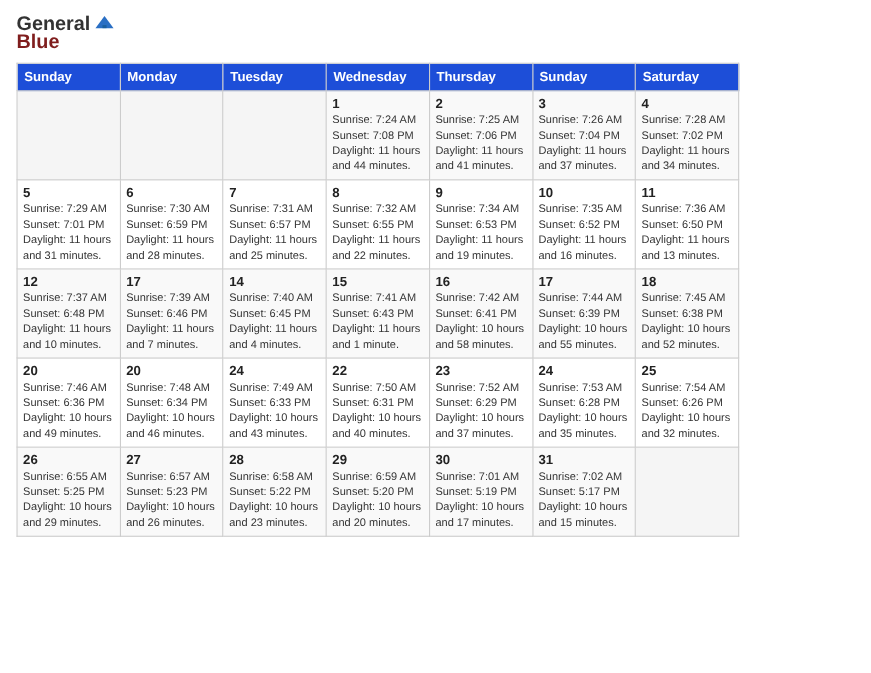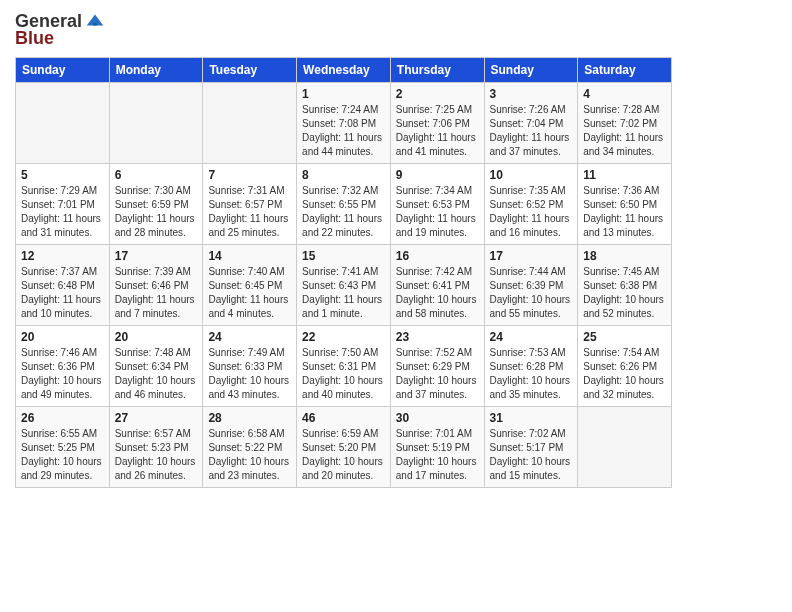--- a/index.html
+++ b/index.html
@@ -241,21 +241,21 @@
           </td>
           <td>
             <span class="day-number">27</span>
             <div class="day-info">Sunrise: 6:57 AM<br>Sunset: 5:23 PM<br>Daylight: 10 hours and 26 minutes.</div>
           </td>
           <td>
             <span class="day-number">28</span>
             <div class="day-info">Sunrise: 6:58 AM<br>Sunset: 5:22 PM<br>Daylight: 10 hours and 23 minutes.</div>
           </td>
           <td>
-            <span class="day-number">46</span>
+            <span class="day-number">29</span>
             <div class="day-info">Sunrise: 6:59 AM<br>Sunset: 5:20 PM<br>Daylight: 10 hours and 20 minutes.</div>
           </td>
           <td>
             <span class="day-number">30</span>
             <div class="day-info">Sunrise: 7:01 AM<br>Sunset: 5:19 PM<br>Daylight: 10 hours and 17 minutes.</div>
           </td>
           <td>
             <span class="day-number">31</span>
             <div class="day-info">Sunrise: 7:02 AM<br>Sunset: 5:17 PM<br>Daylight: 10 hours and 15 minutes.</div>
           </td>

